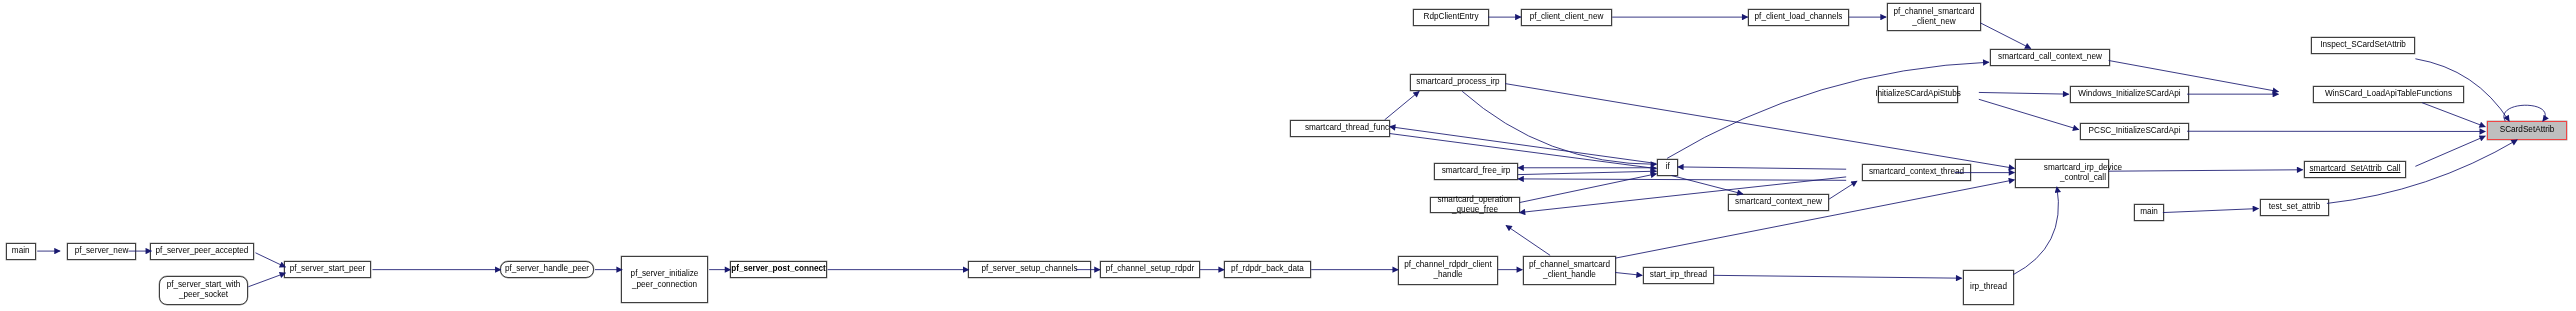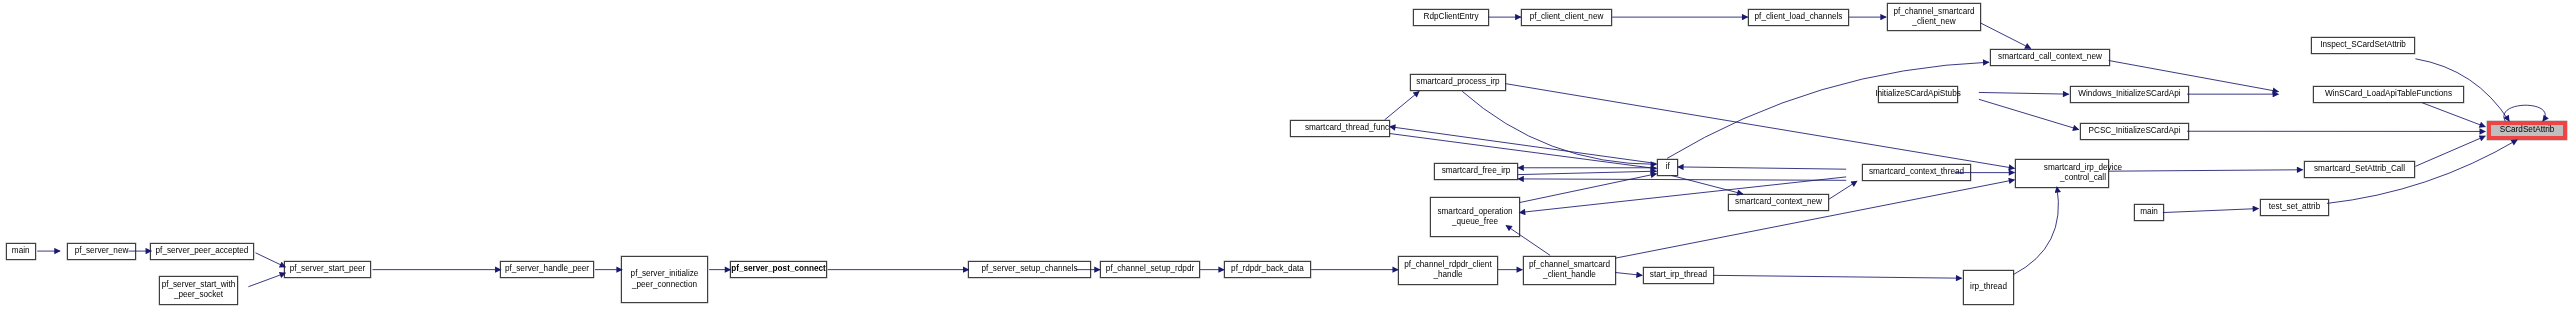--- a/index.html
+++ b/index.html
@@ -19,63 +19,63 @@
     border:0.7px solid #3f3f3f;
     box-shadow:0 0 0 0.4px #9a9a9a;
     box-sizing:border-box;
     font-size:8.2px;line-height:1.25;
     white-space:pre-line;
     color:#000000;
     cursor:pointer;
   }
   .node.highlight{
     background:#bfbfbf;
-    border:4px solid #ef4444;
+    border:1px solid #ef4444;
     cursor:default;
   }
 </style>
 </head>
 <body>
 
 <div class="canvas">
     <div class="node" style="left: 5.7px; top: 243px; width: 30px; height: 17px;">main</div>
     <div class="node" style="left: 59px; top: 243px; width: 69px; height: 17px; margin-left: 8px;">pf_server_new</div>
     <div class="node" style="left: 150px; top: 243px; width: 104px; height: 17px;">pf_server_peer_accepted</div>
-    <div class="node" style="left: 159px; top: 276px; width: 79px; height: 28.6px;">pf_server_start_with
+    <div class="node" style="left: 159px; top: 276px; width: 89px; height: 28.6px; border-radius: 8px;">pf_server_start_with
 _peer_socket</div>
     <div class="node" style="left: 284px; top: 261px; width: 87px; height: 17px;">pf_server_start_peer</div>
-    <div class="node" style="left: 500px; top: 261px; width: 94px; height: 17px;">pf_server_handle_peer</div>
+    <div class="node" style="left: 500px; top: 261px; width: 94px; height: 17px; border-radius: 8px;">pf_server_handle_peer</div>
     <div class="node" style="left: 621px; top: 256px; width: 87px; height: 47px;">pf_server_initialize
 _peer_connection</div>
     <div class="node" style="left: 730px; top: 261px; width: 97px; height: 17px; font-weight: bold;">pf_server_post_connect</div>
     <div class="node" style="left: 968px; top: 261px; width: 123px; height: 17px;">pf_server_setup_channels</div>
     <div class="node" style="left: 1100px; top: 261px; width: 100px; height: 17px;">pf_channel_setup_rdpdr</div>
     <div class="node" style="left: 1224px; top: 261px; width: 87px; height: 17px;">pf_rdpdr_back_data</div>
     <div class="node" style="left: 1398px; top: 256px; width: 100px; height: 28.6px;">pf_channel_rdpdr_client
 _handle</div>
     <div class="node" style="left: 1523px; top: 256px; width: 93px; height: 28.6px;">pf_channel_smartcard
 _client_handle</div>
     <div class="node" style="left: 1643px; top: 267px; width: 71px; height: 17px;">start_irp_thread</div>
     <div class="node" style="left: 1963px; top: 270px; width: 51px; height: 35px;">irp_thread</div>
     <div class="node" style="left: 1290px; top: 120px; width: 100px; height: 17px; padding-left: 14px;">smartcard_thread_func</div>
     <div class="node" style="left: 1410px; top: 74px; width: 96px; height: 17px;">smartcard_process_irp</div>
     <div class="node" style="left: 1434px; top: 163px; width: 84px; height: 17px;">smartcard_free_irp</div>
-    <div class="node" style="left: 1430px; top: 197px; width: 90px; height: 40px;">smartcard_operation
+    <div class="node" style="left: 1430px; top: 197px; width: 90px; height: 16px;">smartcard_operation
 _queue_free</div>
     <div class="node" style="left: 1657px; top: 159px; width: 21.4px; height: 17px;">if</div>
     <div class="node" style="left: 1728px; top: 194px; width: 101px; height: 17px;">smartcard_context_new</div>
     <div class="node" style="left: 1847px; top: 164px; width: 109px; height: 17px; margin-left: 15px;">smartcard_context_thread</div>
     <div class="node" style="left: 2015px; top: 159px; width: 94px; height: 28.6px; padding-left: 42px;">smartcard_irp_device
 _control_call</div>
     <div class="node" style="left: 1878px; top: 86px; width: 80px; height: 17px;">InitializeSCardApiStubs</div>
     <div class="node" style="left: 2070px; top: 86px; width: 119px; height: 17px;">Windows_InitializeSCardApi</div>
     <div class="node" style="left: 2080px; top: 123px; width: 109px; height: 17px;">PCSC_InitializeSCardApi</div>
     <div class="node" style="left: 2280px; top: 86px; width: 151px; height: 17px; margin-left: 33px;">WinSCard_LoadApiTableFunctions</div>
     <div class="node" style="left: 2311px; top: 37px; width: 104px; height: 17px;">Inspect_SCardSetAttrib</div>
-    <div class="node" style="left: 2304px; top: 161px; width: 111px; height: 17px;">smartcard_SetAttrib_Call</div>
+    <div class="node" style="left: 2304px; top: 161px; width: 102px; height: 17px; text-decoration: underline;">smartcard_SetAttrib_Call</div>
     <div class="node" style="left: 2134px; top: 204px; width: 30px; height: 17px;">main</div>
     <div class="node" style="left: 2260px; top: 199px; width: 69px; height: 17px;">test_set_attrib</div>
     <div class="node" style="left: 1990px; top: 49px; width: 120px; height: 17px;">smartcard_call_context_new</div>
     <div class="node highlight" style="left: 2487px; top: 121px; width: 80px; height: 18.6px;">SCardSetAttrib</div>
     <div class="node" style="left: 1413px; top: 8.6px; width: 76px; height: 17px;">RdpClientEntry</div>
     <div class="node" style="left: 1521px; top: 8.6px; width: 91px; height: 17px;">pf_client_client_new</div>
     <div class="node" style="left: 1748px; top: 8.6px; width: 101px; height: 17px;">pf_client_load_channels</div>
     <div class="node" style="left: 1887px; top: 2.9px; width: 94px; height: 28.6px;">pf_channel_smartcard
 _client_new</div>
     <svg class="edges" width="2576" height="311" viewBox="0 0 3607 436">

